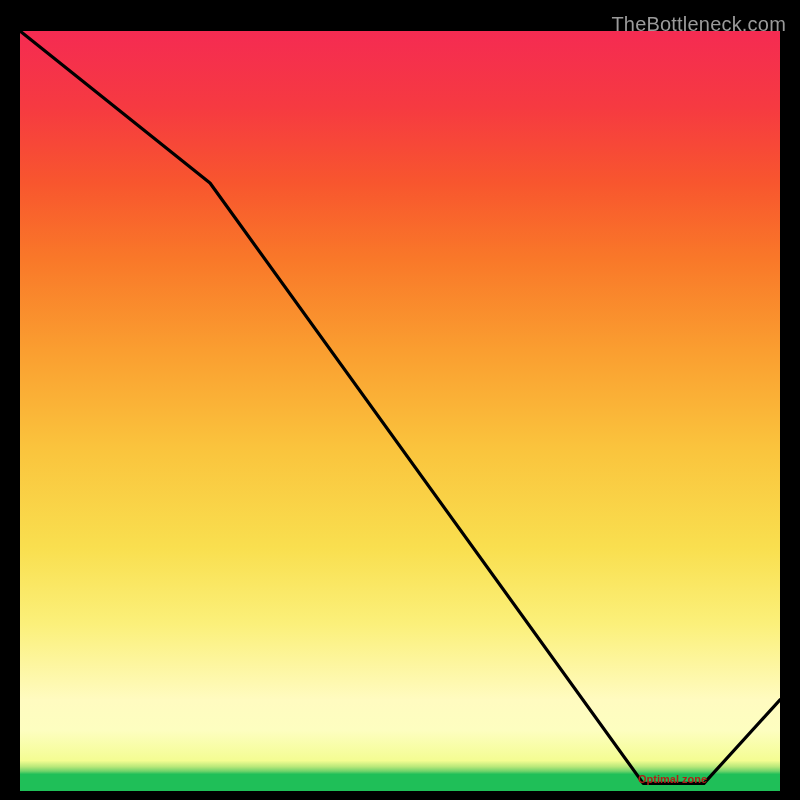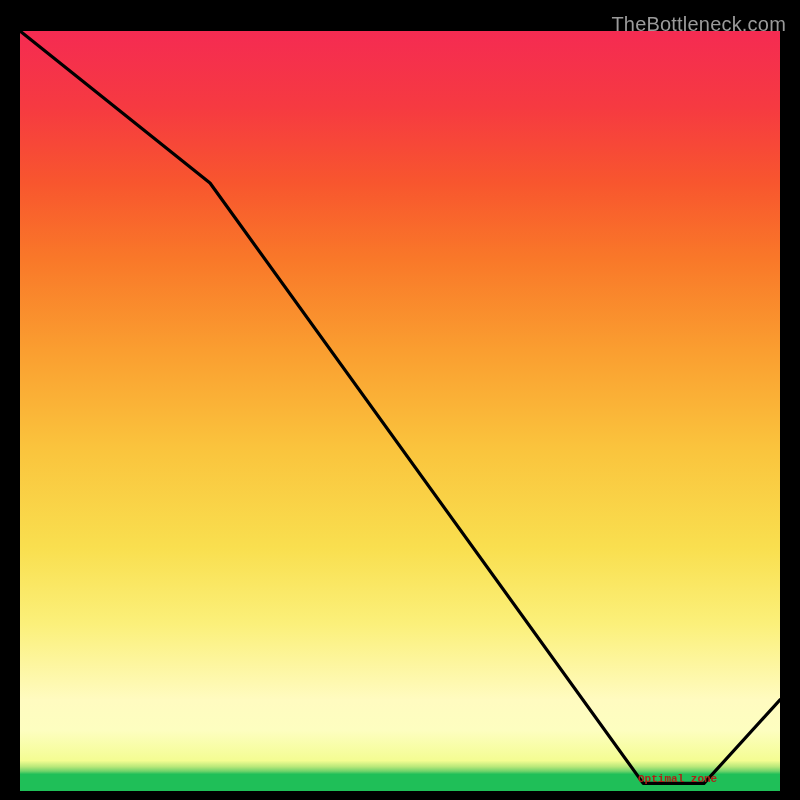--- a/index.html
+++ b/index.html
@@ -67,21 +67,20 @@
     font-size: 20px;
     font-weight: 500;
     letter-spacing: 0.2px;
   }
   .annotation {
     position: absolute;
     color: #b02018;
     font-size: 11px;
     font-weight: 700;
     white-space: nowrap;
-    font-family: Liberation Mono, monospace;
   }
 </style>
 </head>
 <body>
 
 <div class="stage">
 
   <div class="watermark">TheBottleneck.com</div>
 
   <div class="plot">

